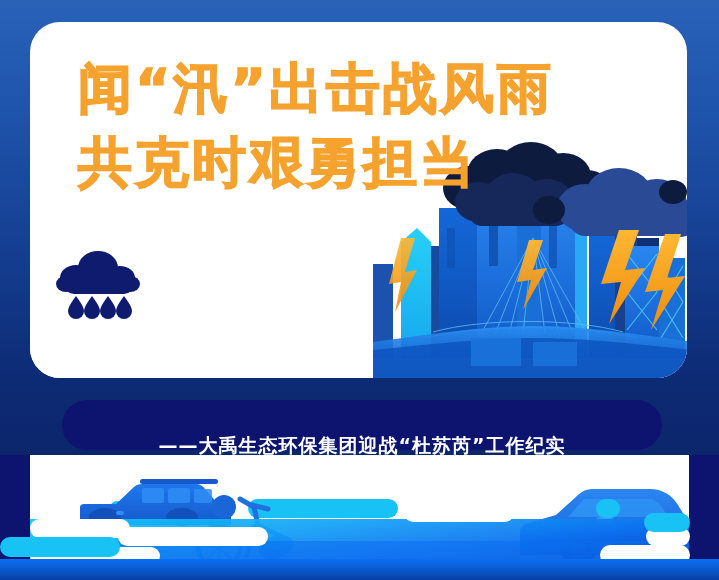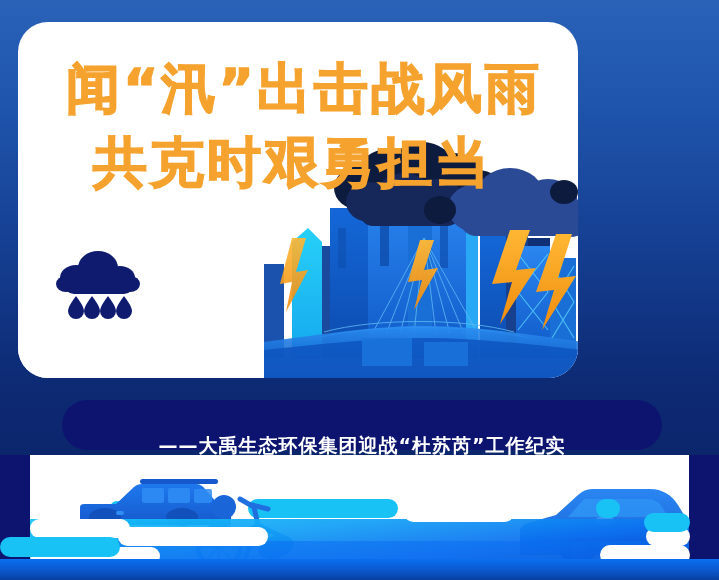--- a/index.html
+++ b/index.html
@@ -8,24 +8,25 @@
   #poster{
     position:relative;
     width:719px;height:580px;
     overflow:hidden;
     background:linear-gradient(180deg,#2a62b8 0%,#1f55ad 18%,#153f92 42%,#0d2a74 66%,#0a1f5e 100%);
   }
 
   
   .card{
     position:absolute;
-    left:18px;top:22px;width:560px;height:356px;
+    left:30px;top:22px;width:623px;height:356px;
     background:#ffffff;
     border-radius:30px;
     overflow:hidden;
+    padding-left:34px;
   }
 
   
   .wave{position:absolute;left:0;top:0;width:660px;height:356px;}
 
   
   .title-block{
     position:absolute;left:48px;top:30px;
     width:540px;
     z-index:6;
@@ -33,21 +34,21 @@
   .title-line{
     color:#f5a22e;
     font-weight:bold;
     font-size:54px;
     line-height:74px;
     letter-spacing:3px;
     white-space:nowrap;
     font-family:"DejaVu Sans","Liberation Sans",sans-serif;
     -webkit-text-stroke:1.5px #f5a22e;
   }
-  .title-line.l2{ font-size:54px;margin-left:27px; }
+  .title-line.l2{ font-size:54px; }
 
   
   .raincloud{position:absolute;left:42px;top:248px;z-index:7;}
 
   
   .city{position:absolute;right:-6px;top:120px;z-index:5;}
 
   
   .banner{
     position:absolute;left:62px;top:400px;

